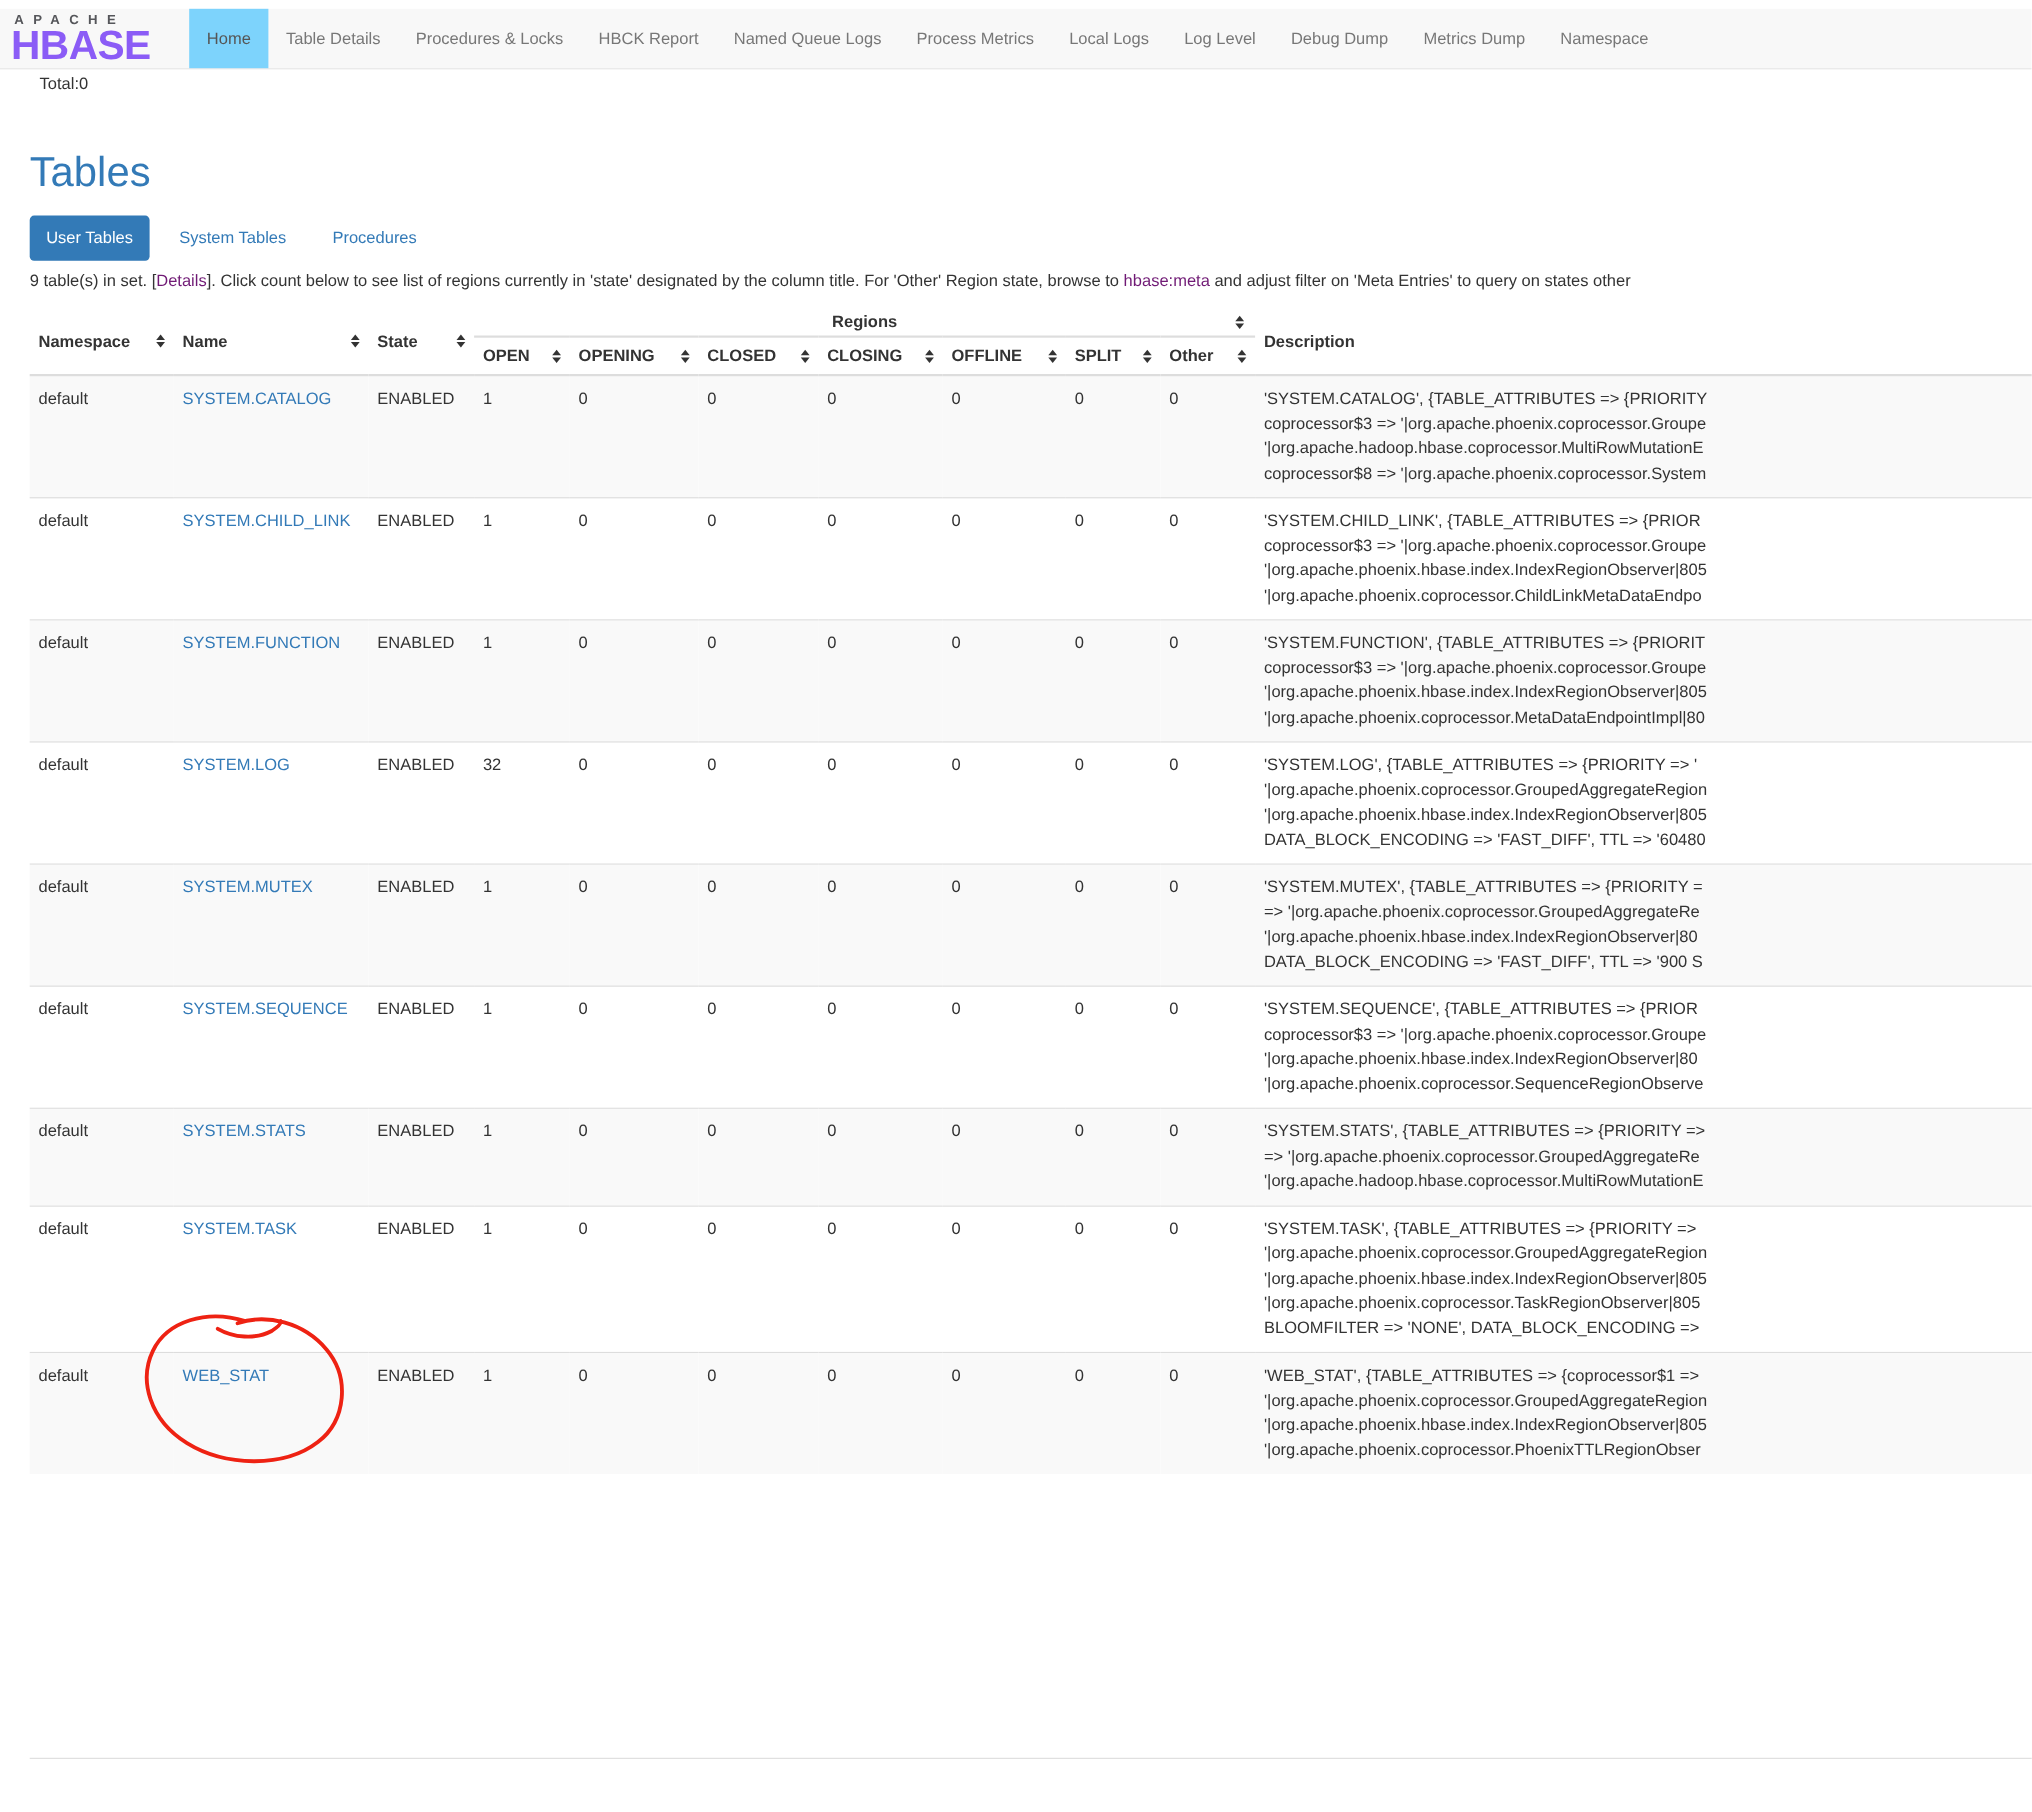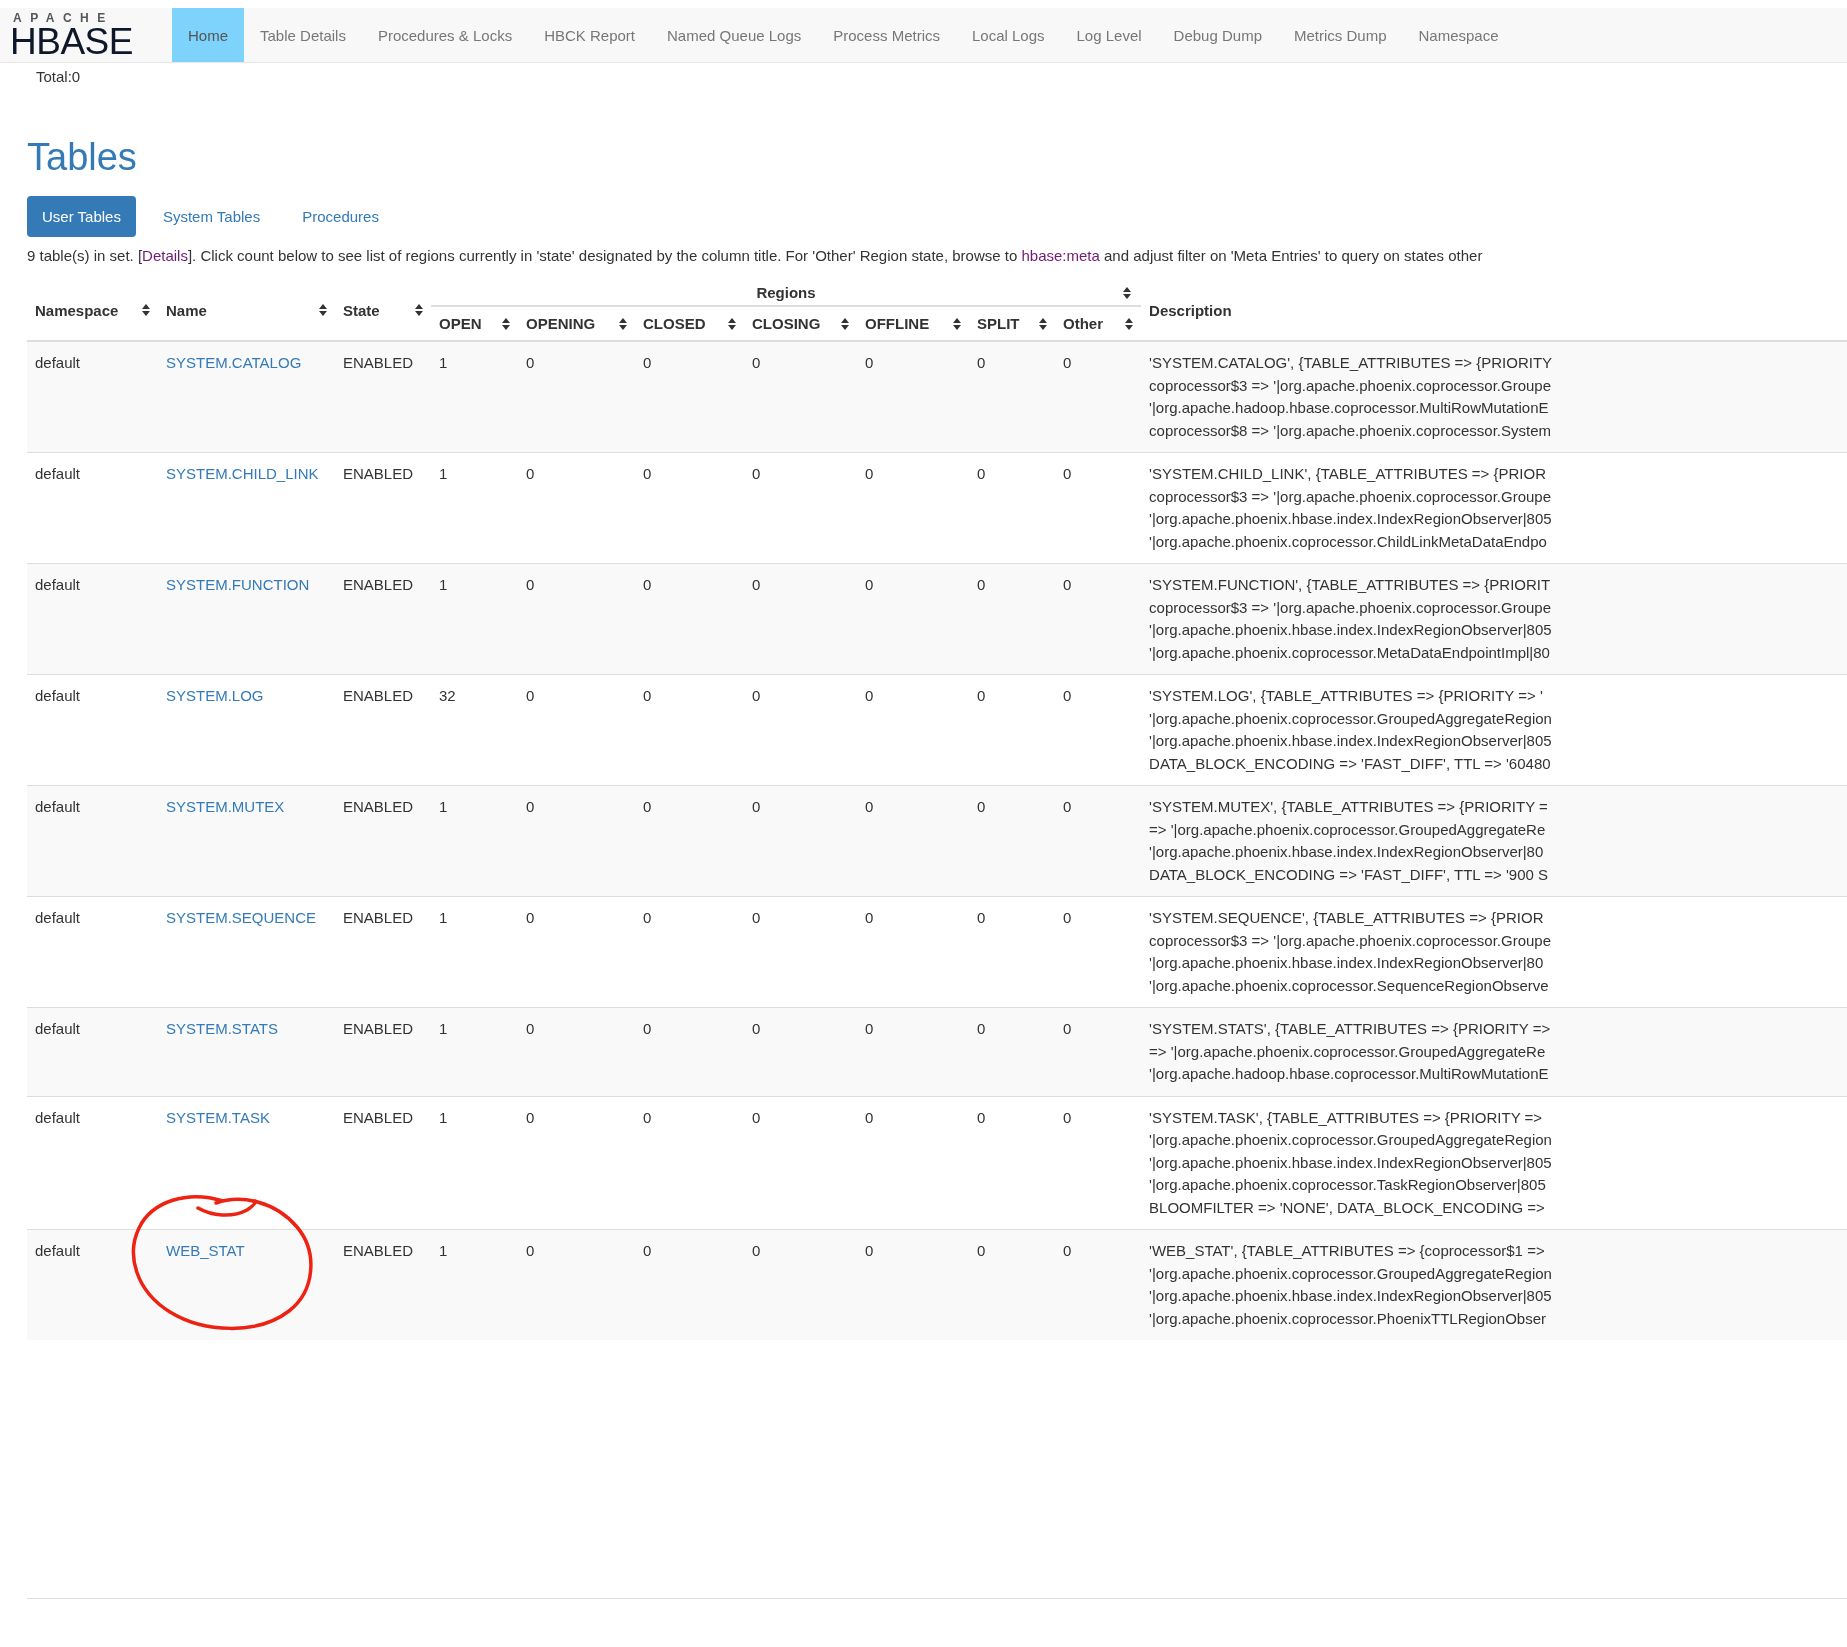--- a/index.html
+++ b/index.html
@@ -10,21 +10,21 @@
     font-family:"Liberation Sans", sans-serif; font-size:15px;
   }
   
   .navbar {
     margin-top:8px; height:55px; background:#f8f8f8;
     border-bottom:1px solid #e7e7e7;
     display:flex; align-items:stretch;
   }
   .logo { width:172px; display:flex; flex-direction:column; justify-content:center; padding-left:10px; text-decoration:none; }
   .logo-top { font-size:12px; font-weight:bold; color:#55565a; letter-spacing:8.5px; margin-left:3px; line-height:13px; }
-  .logo-bottom { font-size:37px; font-weight:normal; color:#0f172a; letter-spacing:-0.5px; line-height:34px; }
+  .logo-bottom { font-size:37px; font-weight:bold; color:#8b5cf6; letter-spacing:-0.5px; line-height:34px; }
   .nav-items { display:flex; }
   .nav-item {
     display:flex; align-items:center; padding:0 16px; color:#777;
     text-decoration:none; font-size:15px; line-height:21px; white-space:nowrap;
   }
   .nav-item.active { background:#7dd3fc; color:#555; }
   
   .container { padding:0 27px; }
   .total { margin:4px 0 0 9px; line-height:19px; }
   .page-title { color:#337ab7; font-size:38px; font-weight:500; margin:50px 0 18px 0; line-height:42px; }

